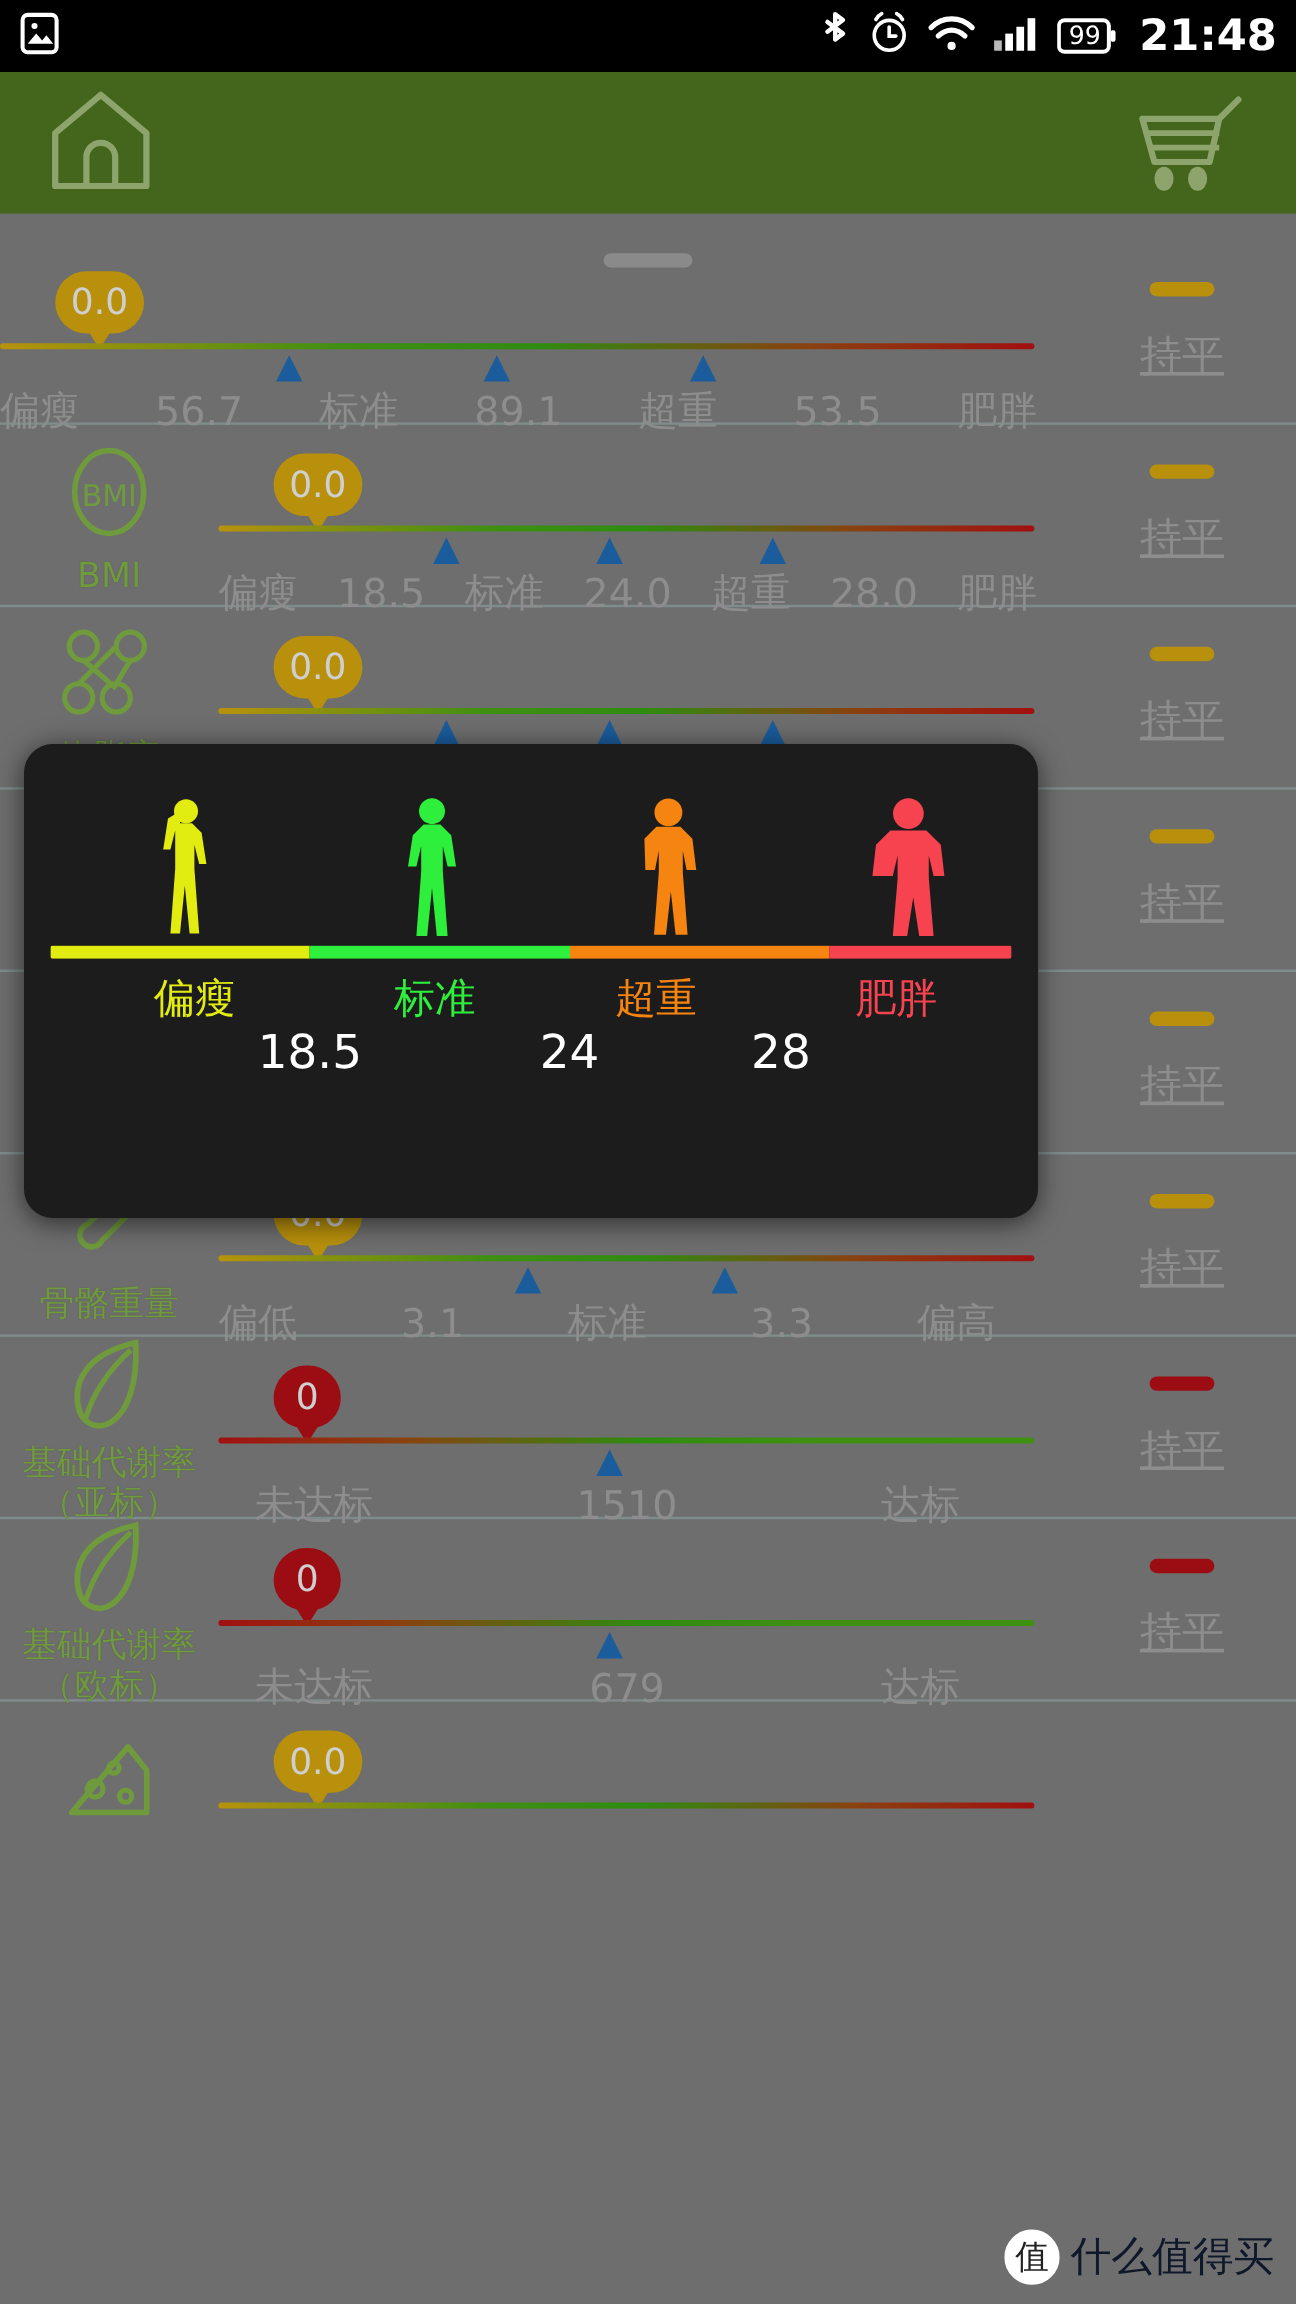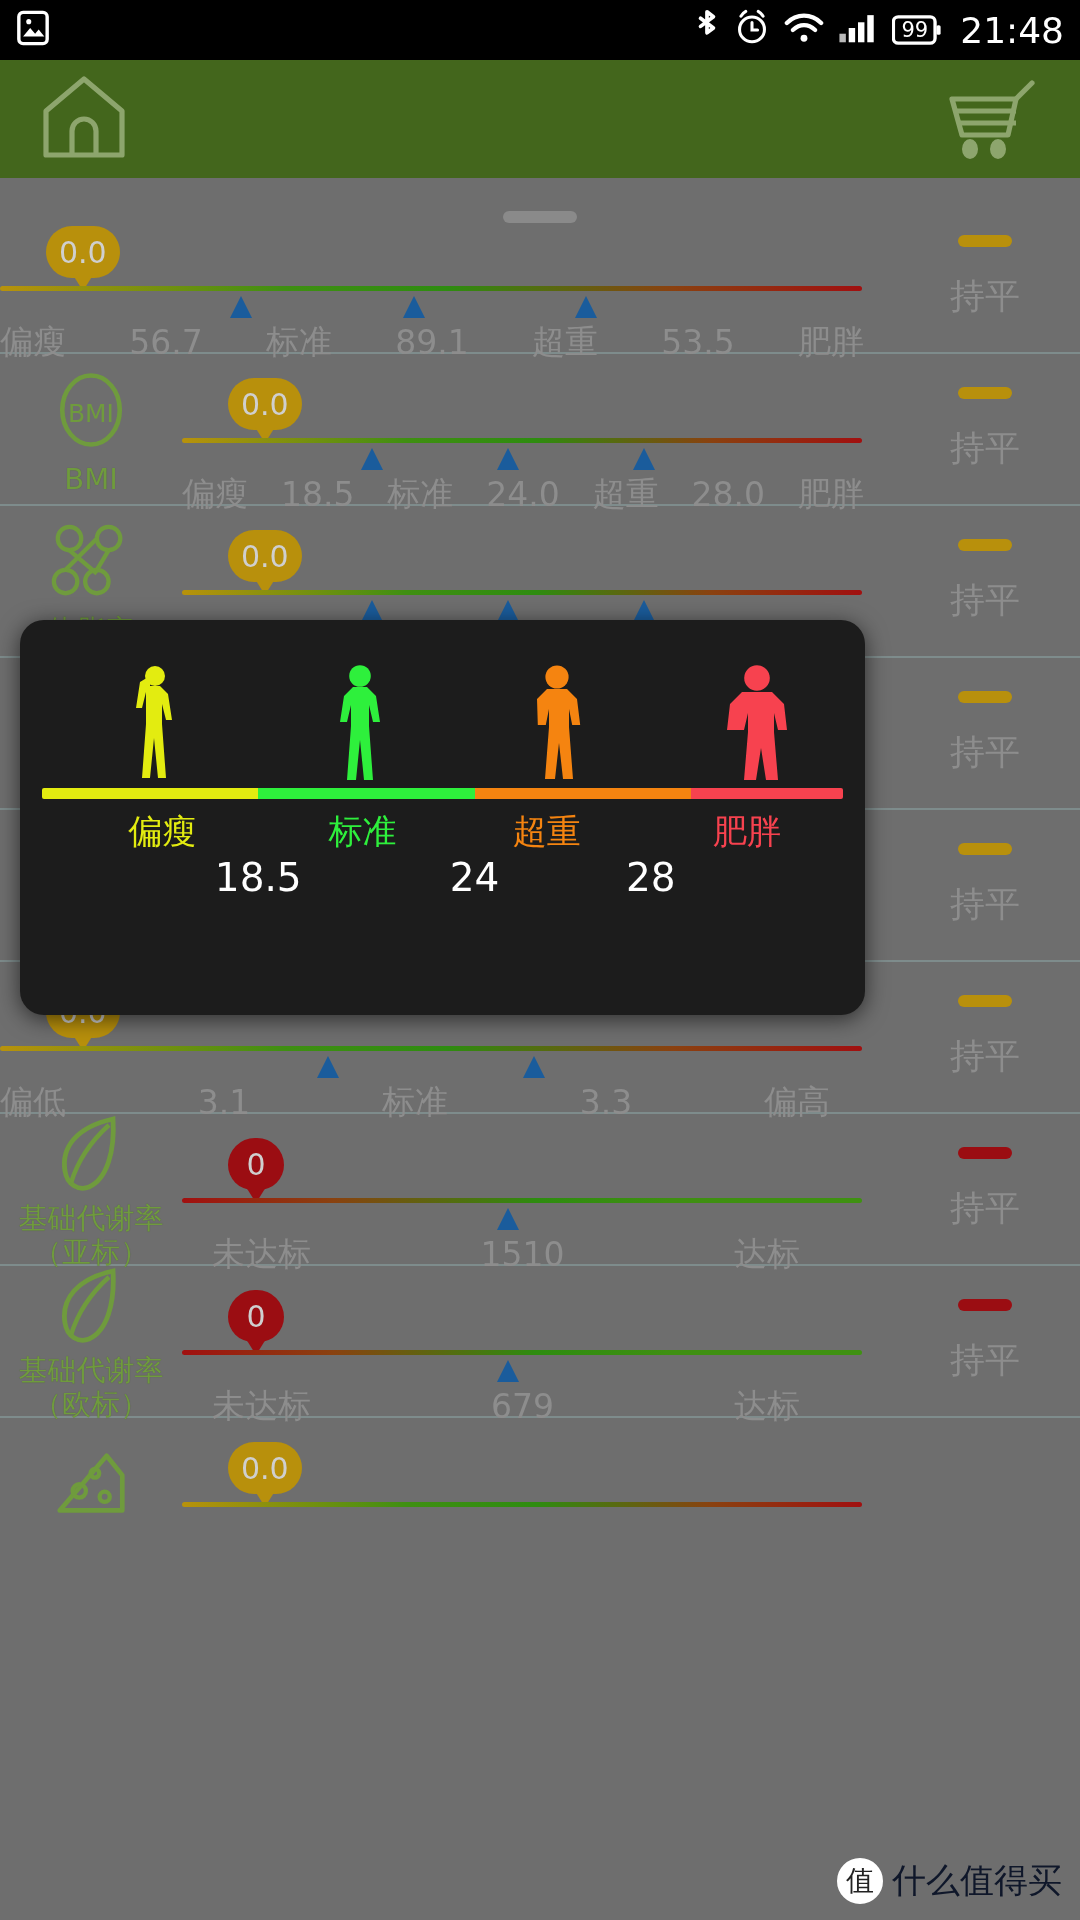--- a/index.html
+++ b/index.html
@@ -11,21 +11,21 @@
     position:relative;
   }
 
   
   .statusbar{
     height:60px; background:#000; color:#fff;
     display:flex; align-items:center; padding:0 16px;
   }
   .sb-left{ display:flex; align-items:center; gap:10px; }
   .sb-right{ margin-left:auto; display:flex; align-items:center; gap:14px; }
-  .sb-time{ font-size:36px; letter-spacing:0px; font-weight:400; margin-left:4px;}
+  .sb-time{ font-size:36px; letter-spacing:0px; font-weight:700; margin-left:4px;}
   .ic{ display:inline-block; }
 
   
   .appbar{
     height:118px; background:#43661c;
     display:flex; align-items:center; justify-content:space-between;
     padding:0 36px;
   }
 
   
@@ -85,21 +85,21 @@
     display:flex; align-items:center; justify-content:space-between;
     color:#8d8d8d; font-size:33px; padding-right:6px;
   }
   .rangerow span{ white-space:nowrap; }
   .row-right{
     width:190px; flex:0 0 190px; position:relative;
     display:flex; flex-direction:column; align-items:center; justify-content:center;
   }
   .trenddash{ width:54px;height:12px;border-radius:6px;background:#b8900c; margin-bottom:26px;}
   .trenddash.red{ background:#9b0d12; }
-  .trendtext{ color:#8d8d8d; font-size:35px; }
+  .trendtext{ color:#8d8d8d; font-size:35px;text-decoration:underline; }
   .modal{
     position:absolute; left:20px; top:620px; width:845px; height:395px;
     background:#1c1c1c; border-radius:24px;
     box-shadow:0 4px 22px rgba(0,0,0,.6);
     overflow:hidden;
   }
   .figs{ position:relative; height:130px; margin-top:32px; }
   .fig{
     position:absolute; bottom:0; transform:translateX(-50%);
     width:54px;height:118px;
@@ -367,20 +367,28 @@
         <span>偏高</span>
       </div>
     </div>
     <div class="row-right">
       <div class="trenddash"></div>
       <div class="trendtext">持平</div>
     </div>
   </div>
 
   <div class="row">
+    <div class="row-icon">
+      <span>
+        <svg width="86" height="90" viewBox="0 0 44 46">
+            <path d="M33 9a5 5 0 1 0-7 2L17 20l-4 4a5 5 0 1 0 6 7l5-5 9-9a5 5 0 1 0 0-8z" fill="none" stroke="#6f9b3d" stroke-width="2.4" stroke-linejoin="round"></path>
+          </svg>
+      </span>
+      <span class="lbl">骨骼重量</span>
+    </div>
     <div class="row-mid">
       <div class="badge">0.0</div>
       <div class="scalebar"></div>
       <div class="marks">
         <i class="tri" style="left:38%"></i>
         <i class="tri" style="left:62%"></i>
       </div>
       <div class="rangerow" style="padding:0 40px 0 0">
         <span>偏低</span>
         <span>3.1</span>

